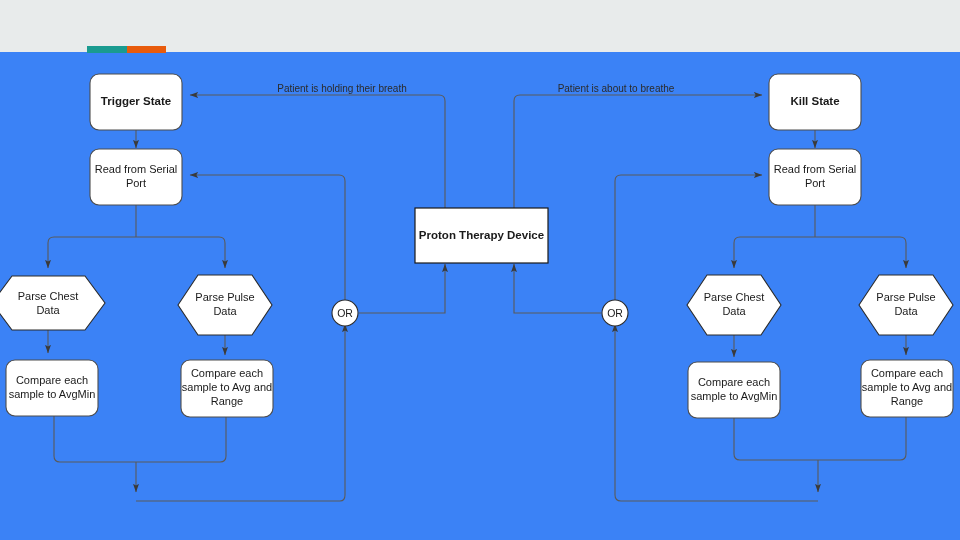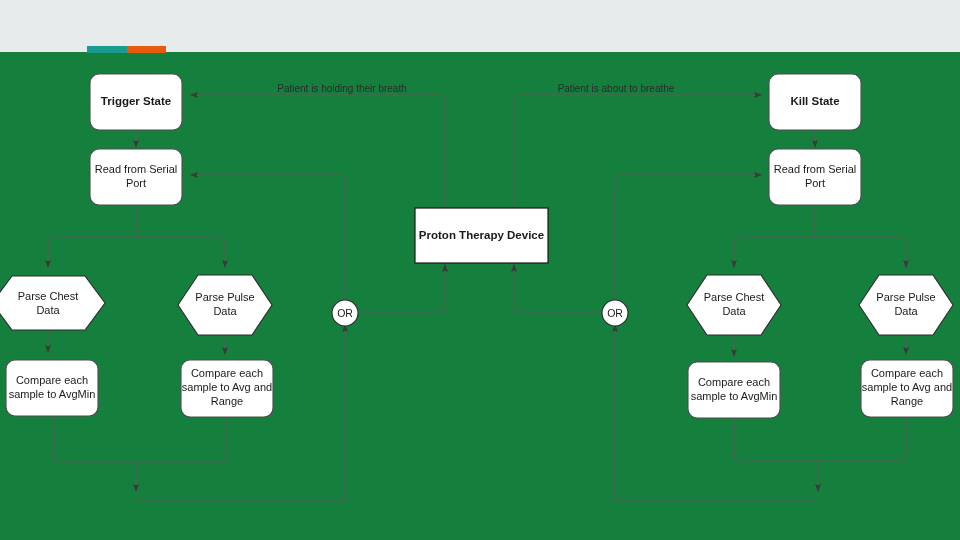--- a/index.html
+++ b/index.html
@@ -92,21 +92,21 @@
     font-family: "Liberation Sans", sans-serif;
     font-size: 10.5px;
     fill: #1a1a1a;
     text-anchor: middle;
     dominant-baseline: middle;
   }
 </style>
 </head>
 <body>
 
-<div id="app" style="background: #15803d;">
+<div id="app" style="background: #3b82f6;">
 
   <div id="header-bar" style="background: rgb(232, 235, 235);"></div>
   <div id="accent-bar">
     <div id="accent-teal" style="background: rgb(26, 155, 144);"></div>
     <div id="accent-orange" style="background: rgb(232, 91, 12);"></div>
   </div>
 
   <div id="canvas">
     <svg class="flow" viewBox="0 0 960 488" xmlns="http://www.w3.org/2000/svg">
       <defs>

